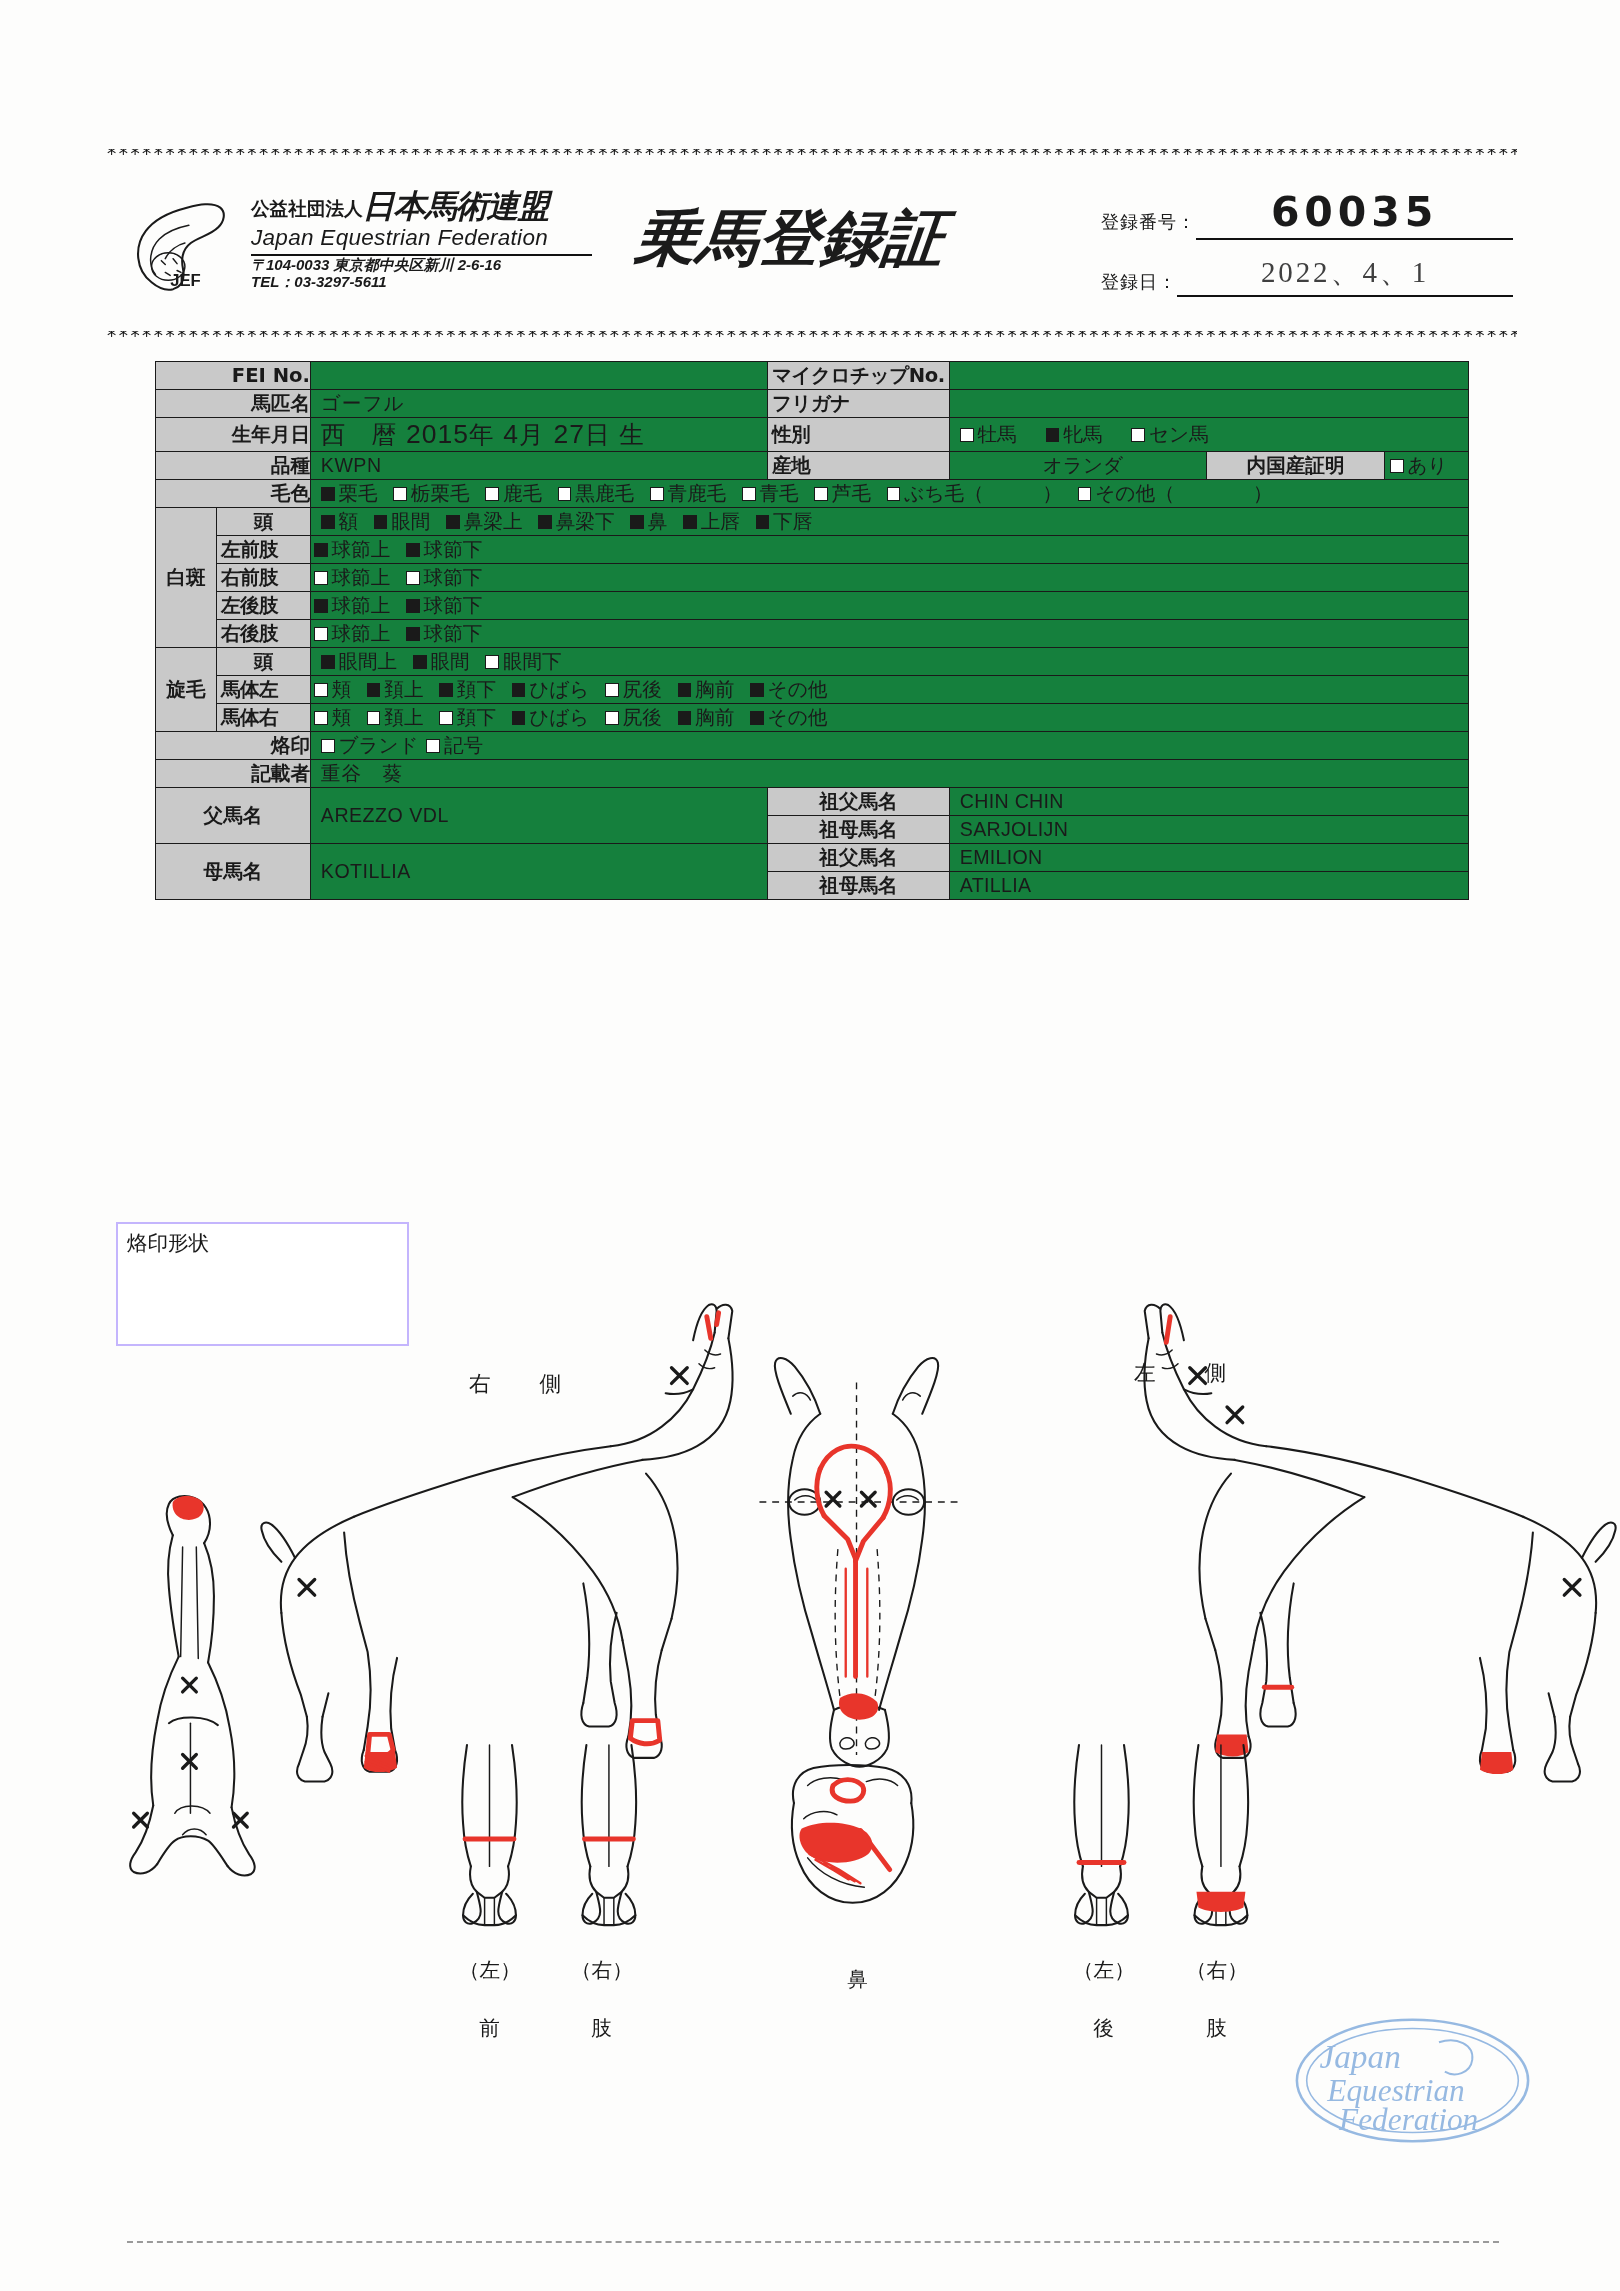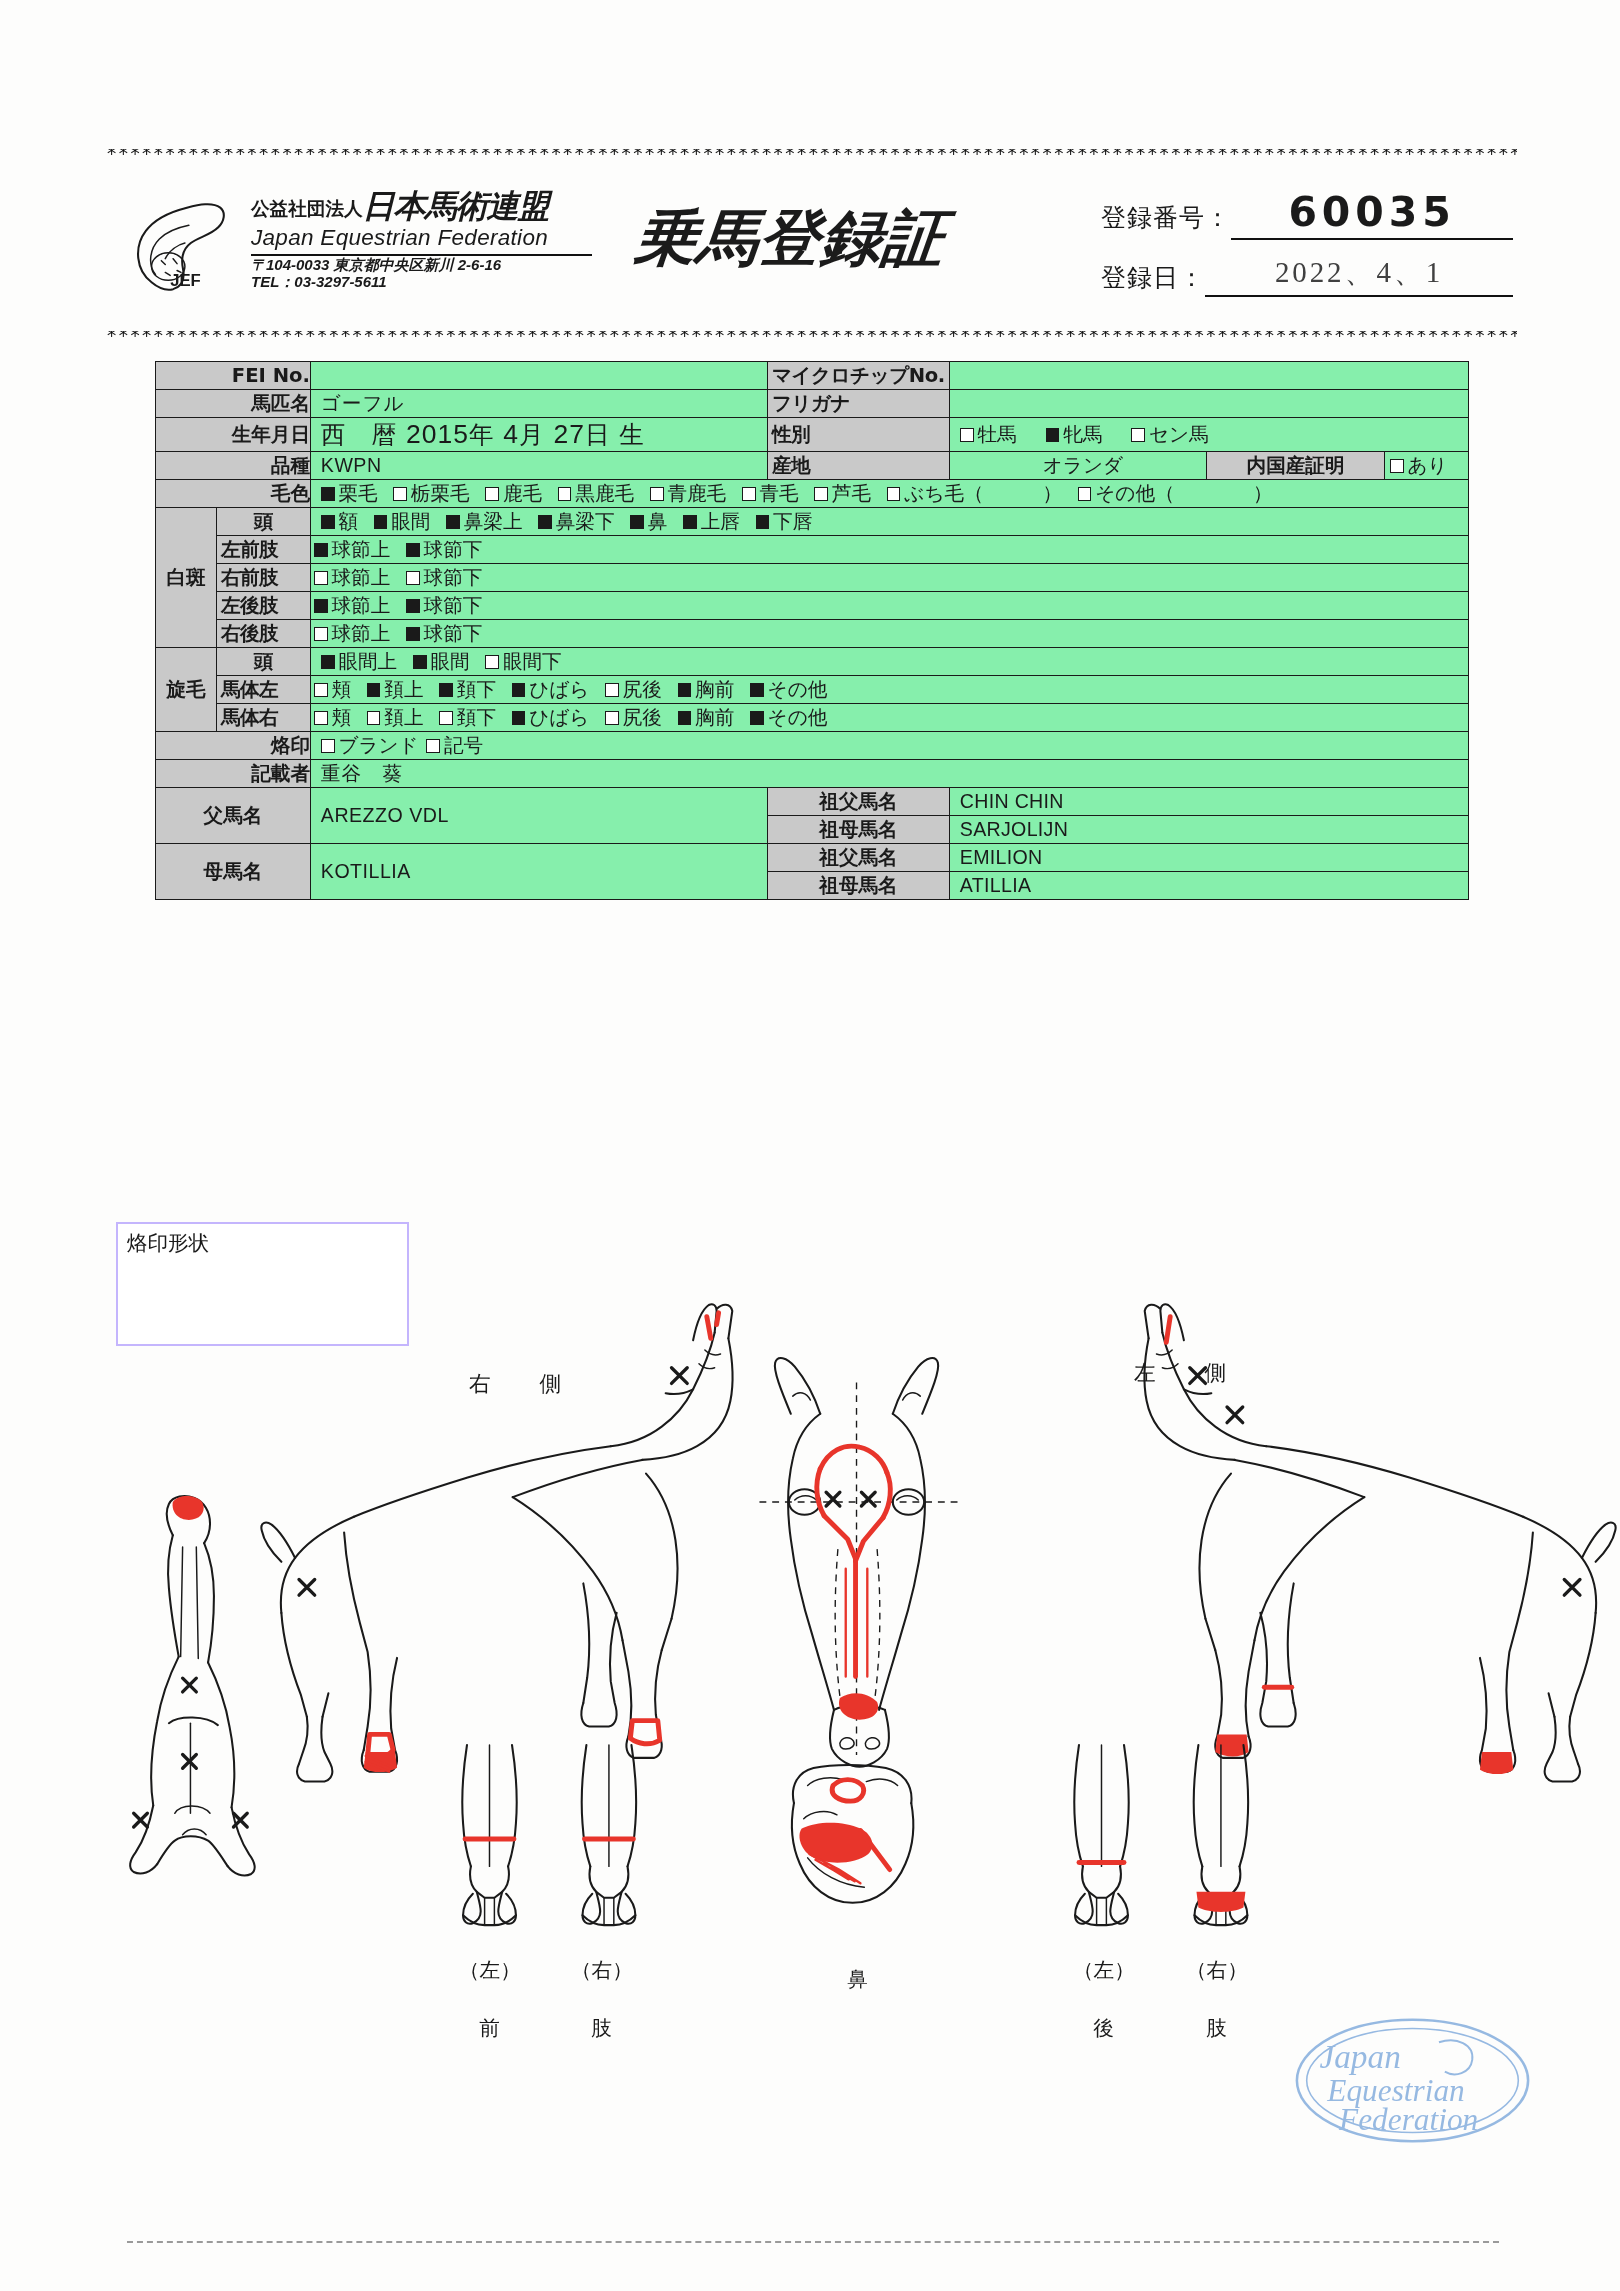--- a/index.html
+++ b/index.html
@@ -121,21 +121,21 @@
     left: 995px;
     top: 7.8px;
     width: 412px;
   }
   .reg-row {
     display: flex;
     align-items: flex-end;
     margin-bottom: 13.7px;
   }
   .reg-label {
-    font-size: 25px;
+    font-size: 18px;
     white-space: nowrap;
     padding-bottom: 5.9px;
     letter-spacing: 1px;
   }
   .reg-value-line {
     flex: 1;
     border-bottom: 2px solid #111;
     text-align: center;
     padding-bottom: 2px;
   }
@@ -190,21 +190,21 @@
   }
   .lbl-c {
     background: #c9c9c9;
     font-weight: bold;
     font-size: 19.6px;
     text-align: center;
     white-space: nowrap;
   }
   .val {
     padding-left: 9.8px !important;
-    background: #86efac;
+    background: #15803d;
   }
   .val-hand {
     font-size: 29px;
     letter-spacing: 1px;
     font-weight: normal;
   }
   .val-lat {
     font-family: "Liberation Sans", sans-serif;
     font-size: 29px;
     letter-spacing: 0.5px;

